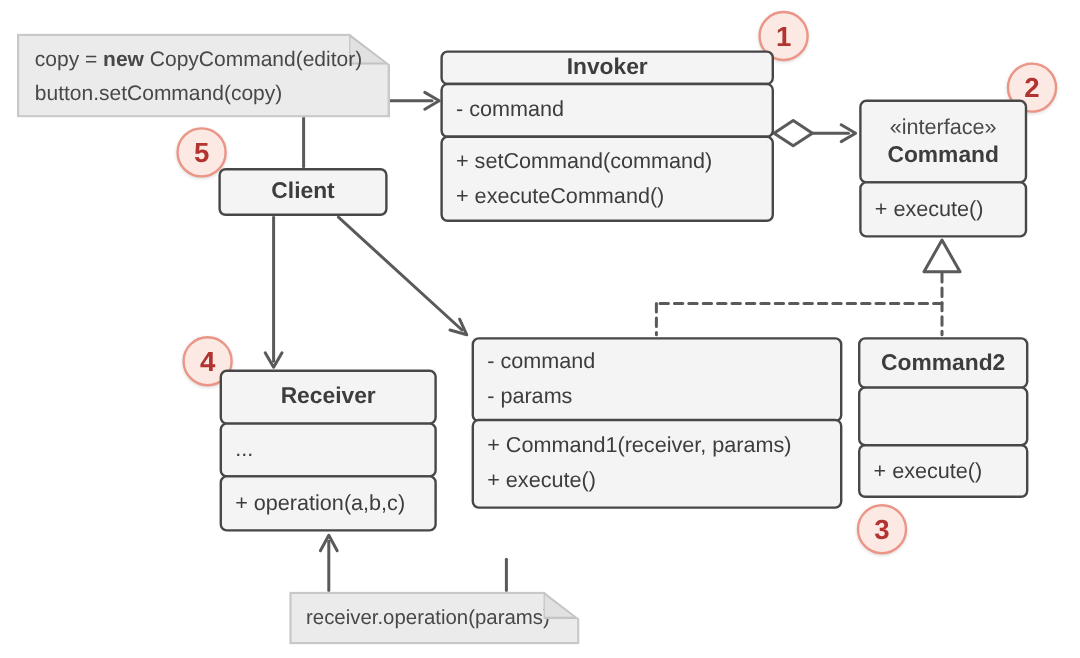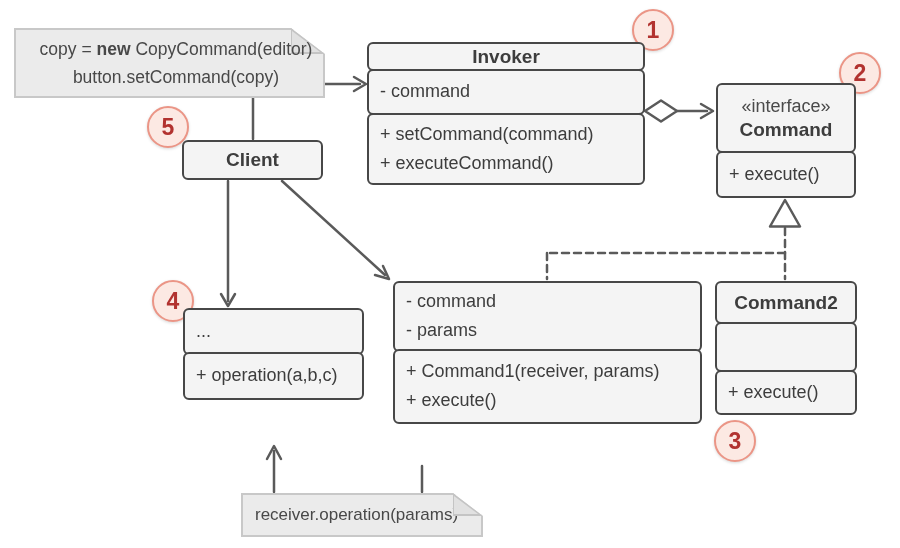--- a/index.html
+++ b/index.html
@@ -21,21 +21,21 @@
   }
   .sec.title .stereotype{font-weight:normal;font-size:18px;color:#4a4a4a;}
   .sec.members{
     display:flex;flex-direction:column;justify-content:center;
     font-size:18px;line-height:29px;padding-left:11px;
   }
   
   .note{
     position:absolute;z-index:2;box-sizing:border-box;
     background:#ebebeb;border:2px solid #c8c8c8;color:#484848;
-    font-size:17.5px;line-height:28px;text-align:center;
+    font-size:17.5px;line-height:28px;
   }
   .note .fold{position:absolute;top:-2px;right:-2px;}
   .note-body{position:relative;}
   
   .badge{
     position:absolute;z-index:1;width:38px;height:38px;border-radius:50%;
     box-sizing:content-box;background:#fce9e3;border:2.5px solid #eb9586;
     color:#b23330;font-weight:bold;font-size:23px;
     display:flex;align-items:center;justify-content:center;
     box-shadow:0 1px 3px rgba(0,0,0,0.15);
@@ -116,20 +116,23 @@
     </div>
   </div>
 
   <div class="uml-class" style="left:182px;top:140px;width:141px;">
     <div class="sec title" style="height:40px;">
       <span>Client</span>
     </div>
   </div>
 
   <div class="uml-class" style="left:183px;top:308px;width:181px;">
+    <div class="sec title" style="height:46px;">
+      <span>Receiver</span>
+    </div>
     <div class="sec members" style="height:46.5px;">
       <div>...</div>
     </div>
     <div class="sec members" style="height:47.5px;">
       <div>+ operation(a,b,c)</div>
     </div>
   </div>
 
   <div class="uml-class" style="left:393px;top:281px;width:309px;">
     <div class="sec members" style="height:70.5px;">

